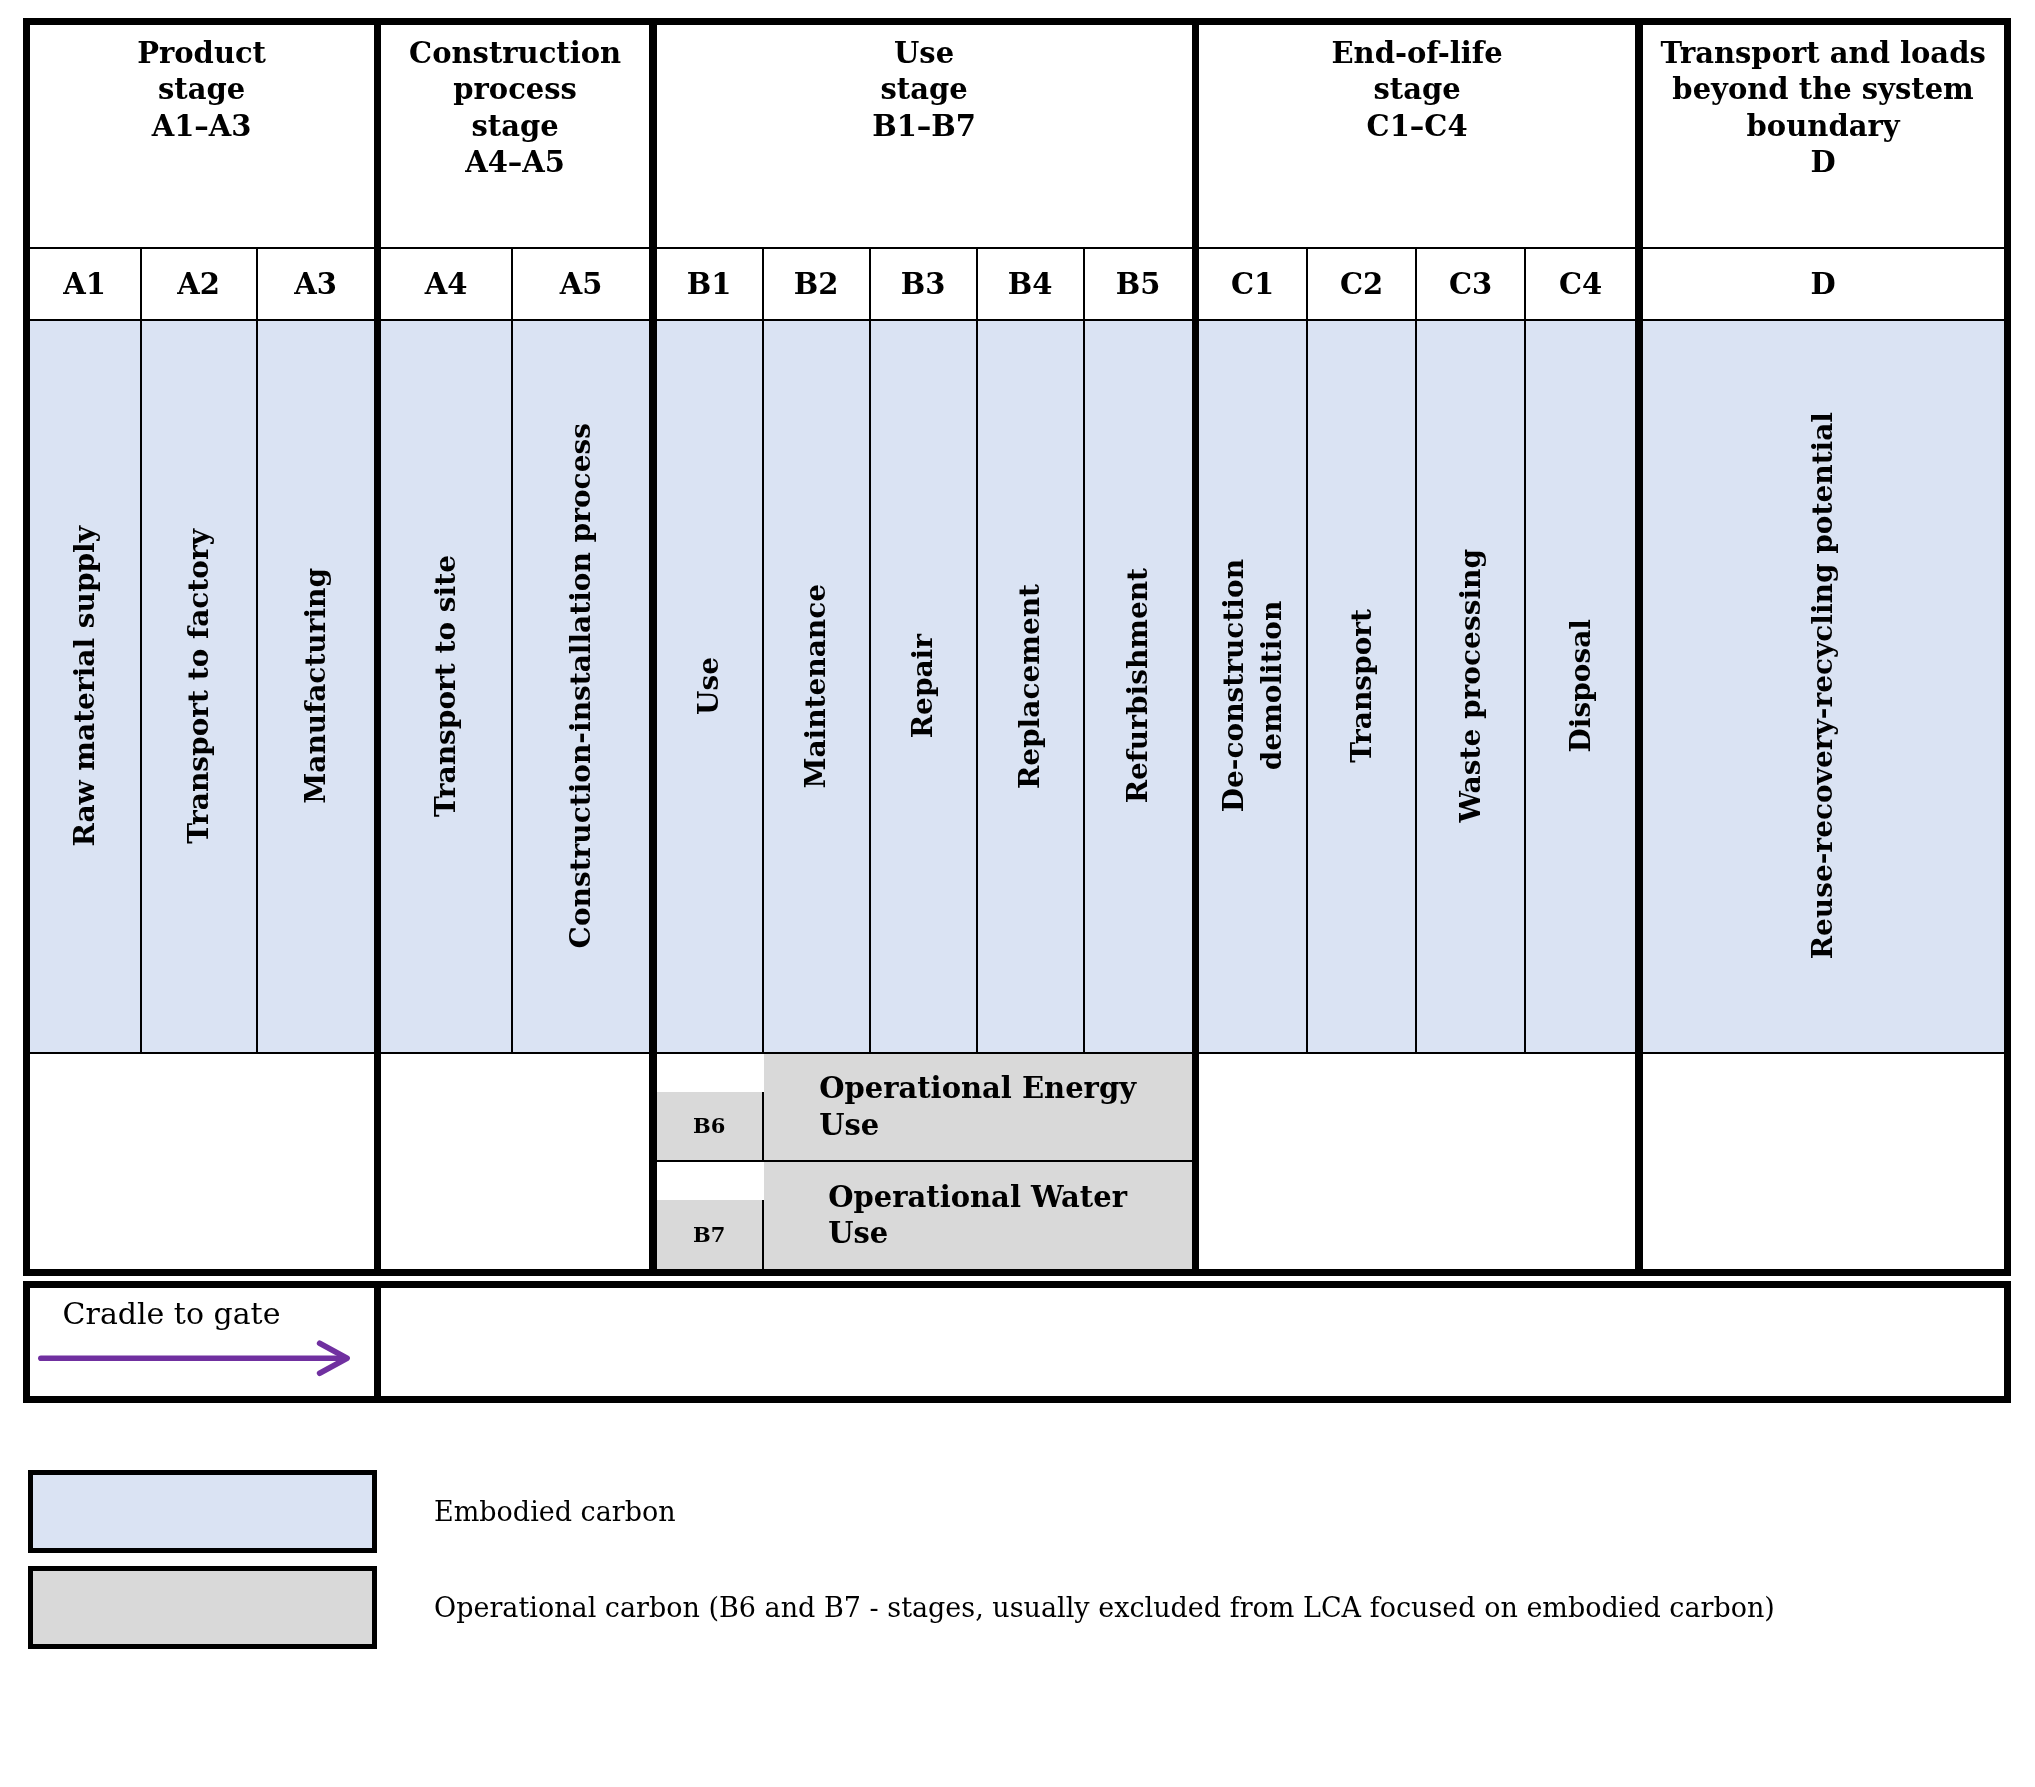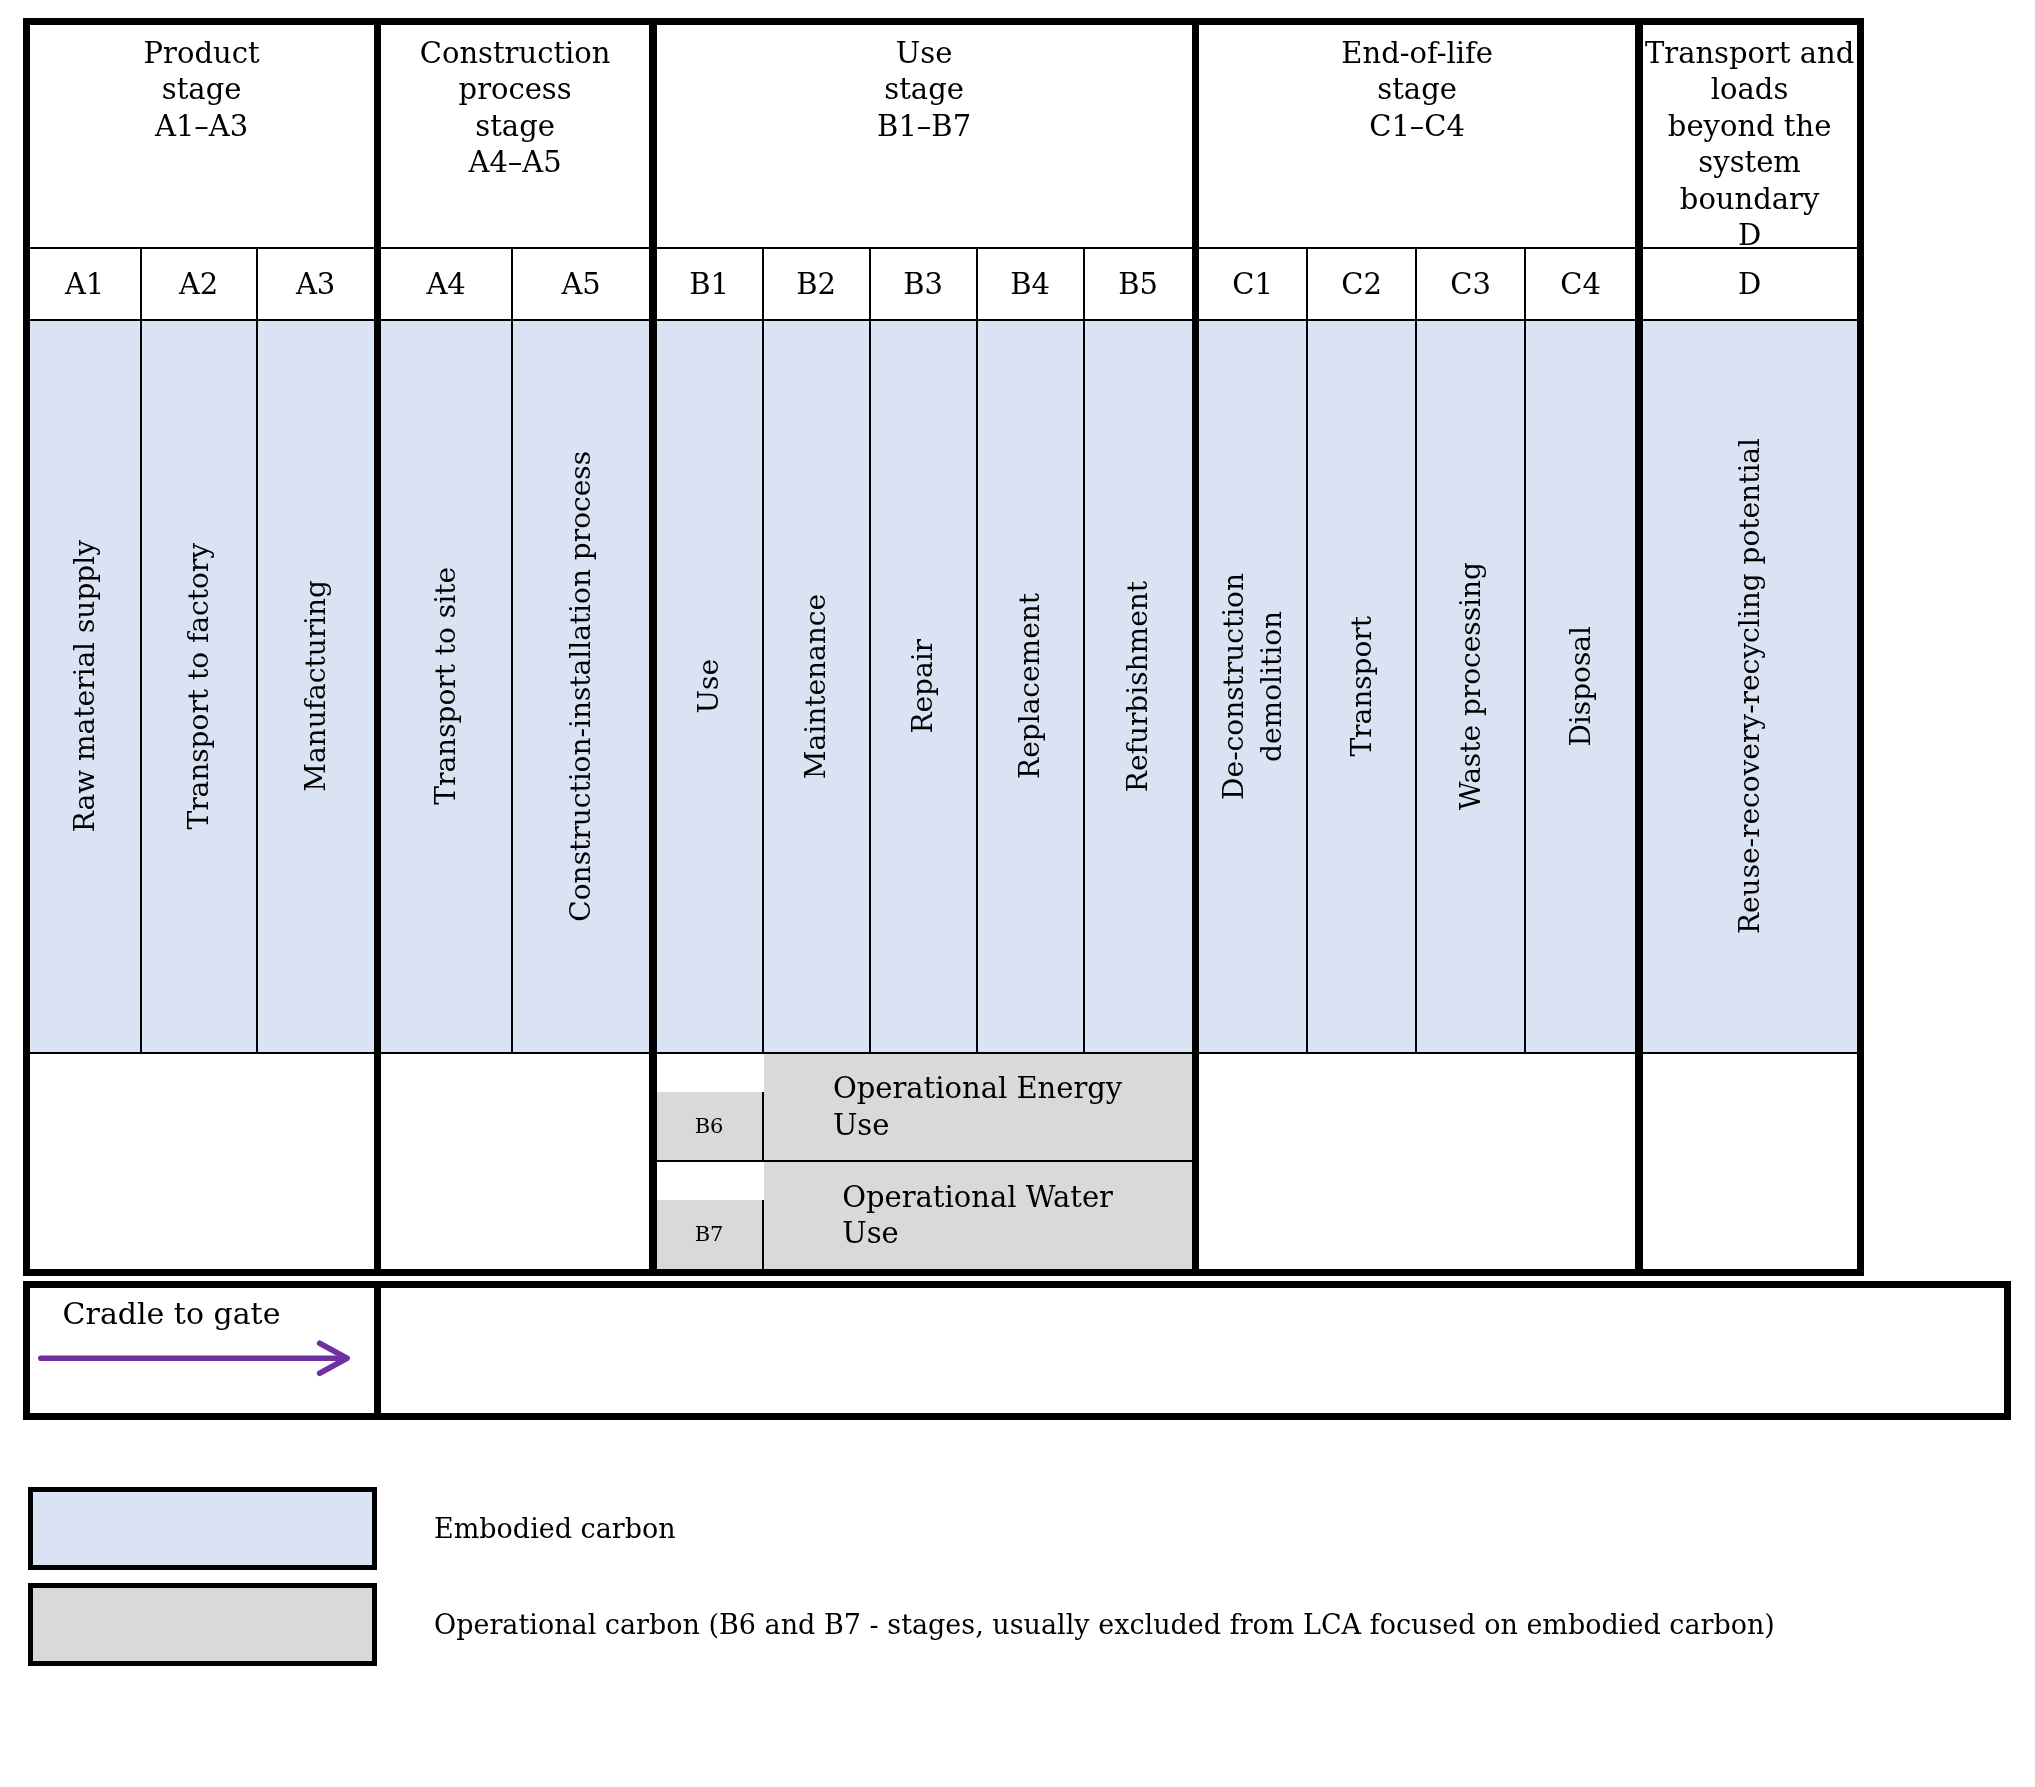--- a/index.html
+++ b/index.html
@@ -9,26 +9,27 @@
   }
   * { box-sizing: border-box; }
   html, body { margin: 0; padding: 0; background: #ffffff; }
   body { font-family: "DejaVu Serif", "Liberation Serif", serif; color: #000; }
   .page { position: relative; width: 2035px; height: 1788px; background: #fff; overflow: hidden; }
 
   
   .main-table {
     position: relative;
     margin: 17.6px 0 0 22.6px;
-    width: 1841px;
+    width: 1988px;
     border: 7.5px solid #000;
     display: grid;
     grid-template-columns: 112px 116px 116px 7.5px 132px 136px 7.5px 107px 107px 107px 107px 107px 7.5px 109px 109px 109px 109px 7.5px 1fr;
     grid-template-rows: 224px 72px 733px 108px 107px;
     background: #fff;
+    font-weight: bold;
   }
   .vdiv { background: #000; grid-row: 1 / 6; }
   .vd1 { grid-column: 4; } .vd2 { grid-column: 7; } .vd3 { grid-column: 13; } .vd4 { grid-column: 18; }
 
   .hdr {
     grid-row: 1;
     border-bottom: 2.5px solid #000;
     text-align: center;
     font-size: 29px;
     line-height: 1.26;
@@ -90,21 +91,21 @@
   .opb { border-bottom: 2.5px solid #000; }
 
   
   .band {
     margin-left: 22.6px;
     width: 1988px;
     border: 7.5px solid #000;
     display: flex;
     background: #fff;
   }
-  .band1 { margin-top: 5px; height: 139px; }
+  .band1 { margin-top: 5px; height: 122px; }
   .band2 { margin-top: 6.3px; height: 135px; }
   .band-left { border-right: 7.5px solid #000; display: flex; flex-direction: column; }
   .band1 .band-left { width: 351px; padding-top: 8.8px; }
   .band2 .band-left { width: 1613px; padding-top: 7.5px; }
   .band-rest { flex: 1; }
   .band-label { font-size: 30px; line-height: 1.2; }
   .band1 .band-label { padding-left: 33px; text-align: left; }
   .band2 .band-label { text-align: center; }
   .arrow { display: block; }
   .band1 .arrow { margin: 5px 0 0 6.3px; }

